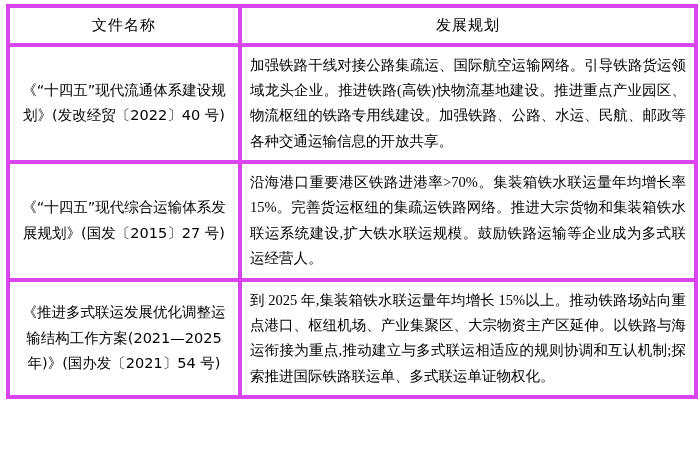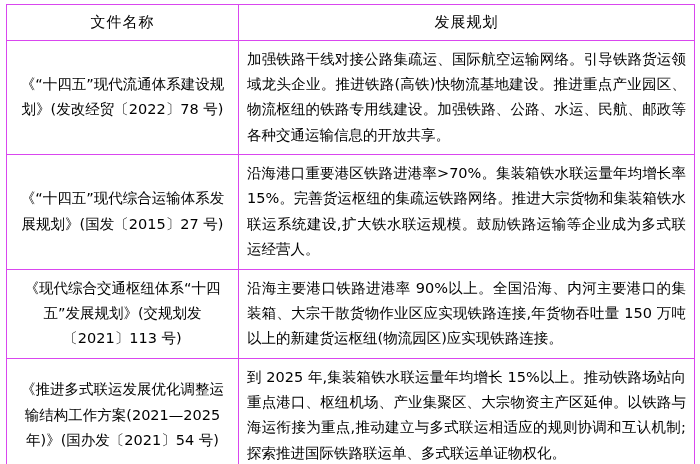--- a/index.html
+++ b/index.html
@@ -18,21 +18,21 @@
     box-sizing: border-box;
     padding: 4px 6px 0 6px;
   }
   table.doc-table {
     border-collapse: collapse;
     width: 688px;
     table-layout: fixed;
   }
   table.doc-table td,
   table.doc-table th {
-    border: 1px solid #d946ef;
+    border: 4px solid #d946ef;
     vertical-align: middle;
     padding: 6px 8px;
     font-weight: normal;
   }
   col.col-name { width: 232px; }
   col.col-content { width: 456px; }
 
   .header-cell {
     text-align: center;
     font-size: 15px;
@@ -46,20 +46,21 @@
     font-size: 14.5px;
     line-height: 1.75;
     letter-spacing: 0px;
   }
   .content-cell {
     text-align: justify;
     text-align-last: left;
     font-size: 14.5px;
     line-height: 1.75;
     vertical-align: middle;
+    font-family: Liberation Serif, serif;
   }
   .content-cell.last-justify {
     text-align: justify;
   }
 </style>
 </head>
 <body>
 
 <div class="table-wrap">
   <table class="doc-table">
@@ -68,30 +69,26 @@
       <col class="col-content">
     </colgroup>
     <thead>
       <tr>
         <th class="header-cell">文件名称</th>
         <th class="header-cell">发展规划</th>
       </tr>
     </thead>
     <tbody>
       <tr>
-        <td class="name-cell">《“十四五”现代流通体系建设规划》(发改经贸〔2022〕78 号)</td>
+        <td class="name-cell">《“十四五”现代流通体系建设规划》(发改经贸〔2022〕40 号)</td>
         <td class="content-cell">加强铁路干线对接公路集疏运、国际航空运输网络。引导铁路货运领域龙头企业。推进铁路(高铁)快物流基地建设。推进重点产业园区、物流枢纽的铁路专用线建设。加强铁路、公路、水运、民航、邮政等各种交通运输信息的开放共享。</td>
       </tr>
       <tr>
         <td class="name-cell">《“十四五”现代综合运输体系发展规划》(国发〔2015〕27 号)</td>
         <td class="content-cell">沿海港口重要港区铁路进港率&gt;70%。集装箱铁水联运量年均增长率 15%。完善货运枢纽的集疏运铁路网络。推进大宗货物和集装箱铁水联运系统建设,扩大铁水联运规模。鼓励铁路运输等企业成为多式联运经营人。</td>
-      </tr>
-      <tr>
-        <td class="name-cell">《现代综合交通枢纽体系“十四五”发展规划》(交规划发〔2021〕113 号)</td>
-        <td class="content-cell">沿海主要港口铁路进港率 90%以上。全国沿海、内河主要港口的集装箱、大宗干散货物作业区应实现铁路连接,年货物吞吐量 150 万吨以上的新建货运枢纽(物流园区)应实现铁路连接。</td>
       </tr>
       <tr>
         <td class="name-cell">《推进多式联运发展优化调整运输结构工作方案(2021—2025 年)》(国办发〔2021〕54 号)</td>
         <td class="content-cell last-justify">到 2025 年,集装箱铁水联运量年均增长 15%以上。推动铁路场站向重点港口、枢纽机场、产业集聚区、大宗物资主产区延伸。以铁路与海运衔接为重点,推动建立与多式联运相适应的规则协调和互认机制;探索推进国际铁路联运单、多式联运单证物权化。</td>
       </tr>
     </tbody>
   </table>
 </div>
 
 </body></html>

